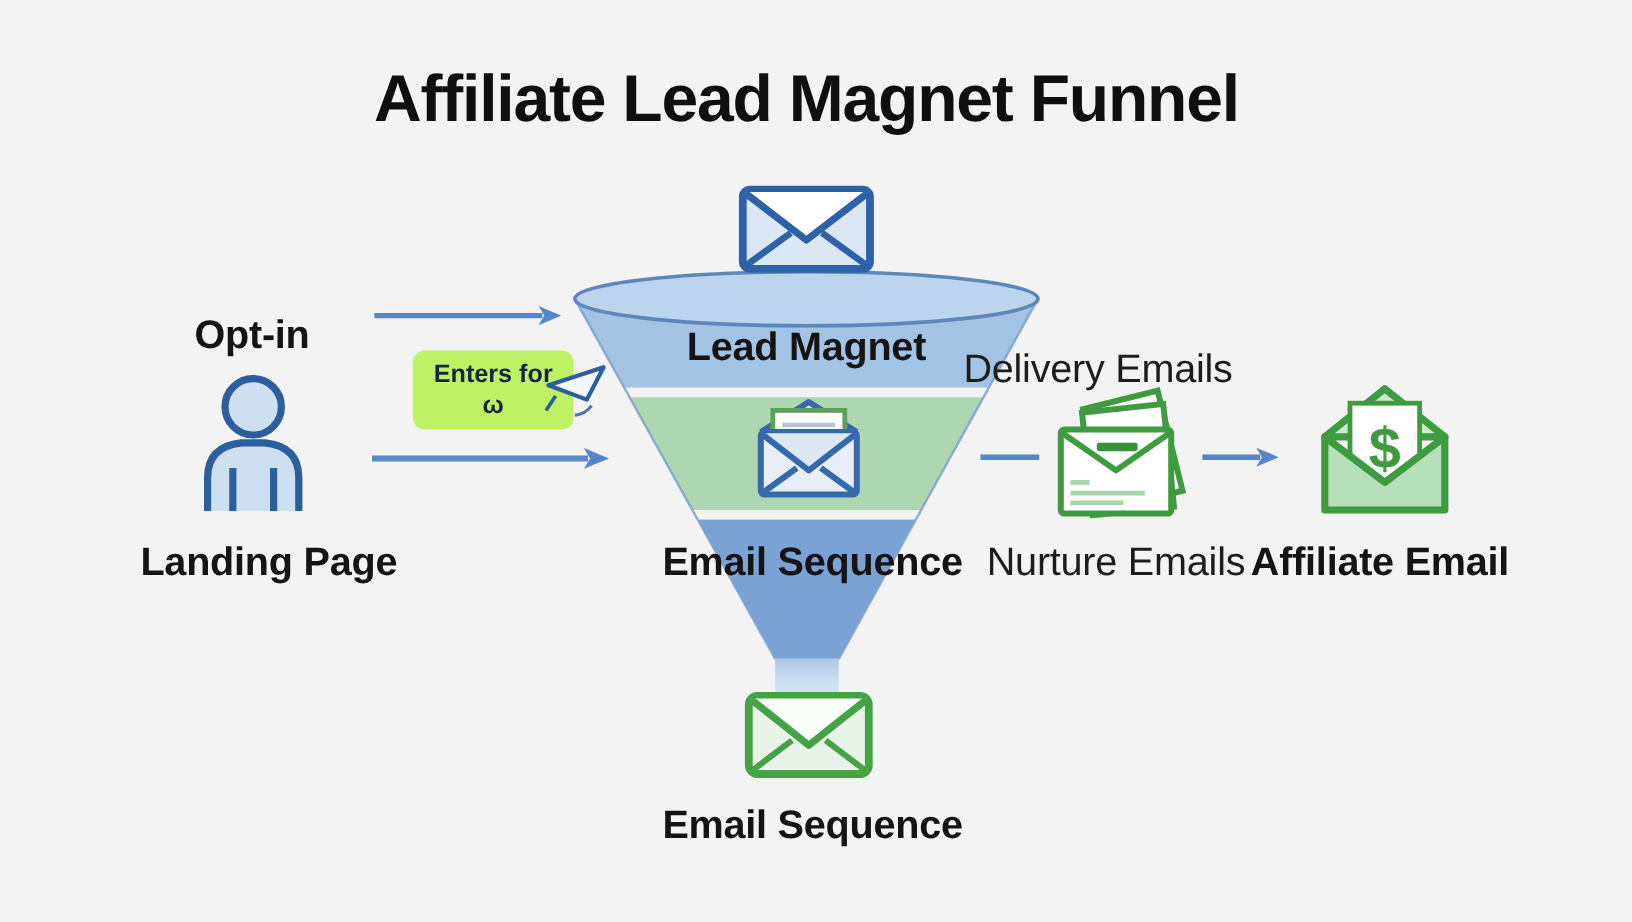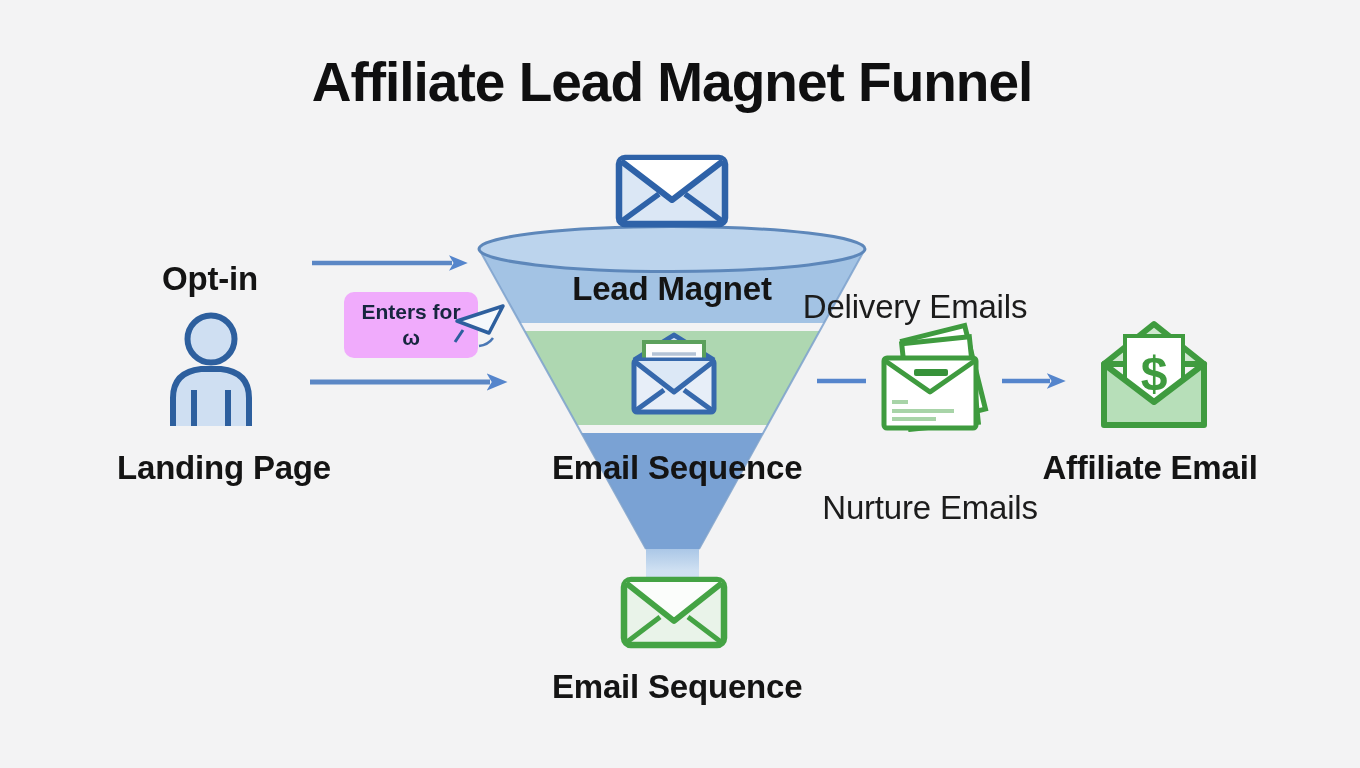--- a/index.html
+++ b/index.html
@@ -22,21 +22,21 @@
   }
   .lbl.md{font-weight:500;color:#1c1c1c;}
   #title{
     position:absolute;left:0;top:50px;width:1344px;
     text-align:center;
     font-size:55px;font-weight:700;color:#0f0f10;
     letter-spacing:-1px;z-index:4;
   }
   #badge{
     position:absolute;left:344px;top:292px;width:134px;
-    background:#f0abfc;border-radius:10px;
+    background:#bef264;border-radius:10px;
     padding:7px 6px 8px 6px;box-sizing:border-box;
     font-size:21px;font-weight:600;color:#17263f;
     line-height:1.22;text-align:center;z-index:5;
   }
   svg{position:absolute;display:block;}
   #funnel-canvas{left:0;top:0;z-index:1;}
   .icon{z-index:3;}
 </style>
 </head>
 <body>
@@ -118,21 +118,21 @@
 
 <svg class="icon" style="left:878px;top:322px;" width="124" height="110" viewBox="0 0 124 110">
   <rect x="34" y="10" width="64" height="86" fill="#ffffff" stroke="#3f9b3f" stroke-width="5" transform="rotate(-14 66 53)"></rect>
   <rect x="28" y="18" width="68" height="86" fill="#ffffff" stroke="#3f9b3f" stroke-width="5" transform="rotate(-6 62 61)"></rect>
   <rect x="6" y="36" width="92" height="70" rx="3" fill="#ffffff" stroke="#3f9b3f" stroke-width="5"></rect>
   <path d="M6,38 L52,70 L98,38" stroke="#3f9b3f" stroke-width="5" fill="none" stroke-linejoin="round"></path>
   <rect x="36" y="47" width="34" height="7" rx="2" fill="#37923a"></rect>
   <path d="M14,80 H30 M14,89 H76 M14,97 H58" stroke="#a8d4a8" stroke-width="4" fill="none"></path>
 </svg>
 
-<div class="lbl md" style="left:810px;top:449px;width:240px;margin-top:40px;">Nurture Emails</div>
+<div class="lbl md" style="left:810px;top:449px;width:240px;">Nurture Emails</div>
 
 <svg class="icon" style="left:1096px;top:314px;" width="116" height="118" viewBox="0 0 116 118">
   <polygon points="8,50 58,10 108,50" fill="#cfe8cf" stroke="#3f9b3f" stroke-width="6" stroke-linejoin="round"></polygon>
   <rect x="29" y="22" width="58" height="72" fill="#ffffff" stroke="#3f9b3f" stroke-width="4"></rect>
   <text x="58" y="76" text-anchor="middle" font-size="48" font-weight="700" fill="#3f9b3f" font-family="Liberation Sans, sans-serif">$</text>
   <path d="M8,50 L8,111 L108,111 L108,50 L58,88 Z" fill="#b7dfb9" stroke="#3f9b3f" stroke-width="6" stroke-linejoin="round"></path>
 </svg>
 
 <div class="lbl" style="left:1030px;top:449px;width:240px;">Affiliate Email</div>
 

